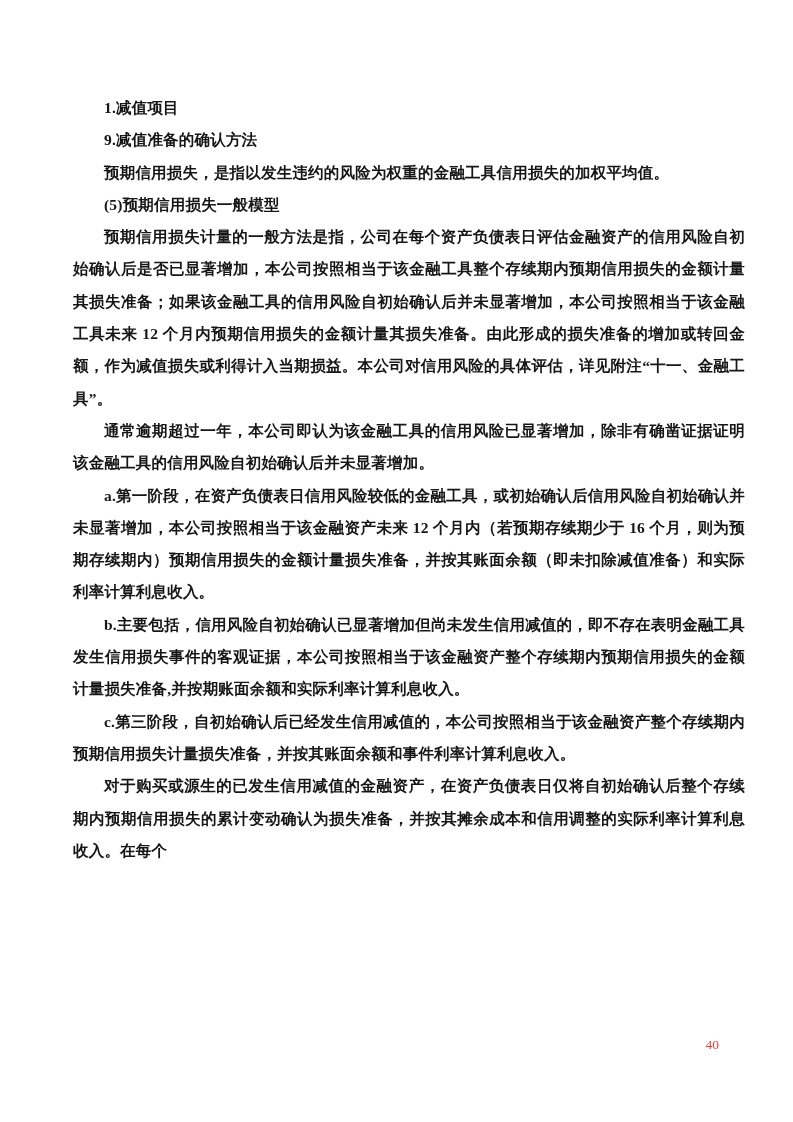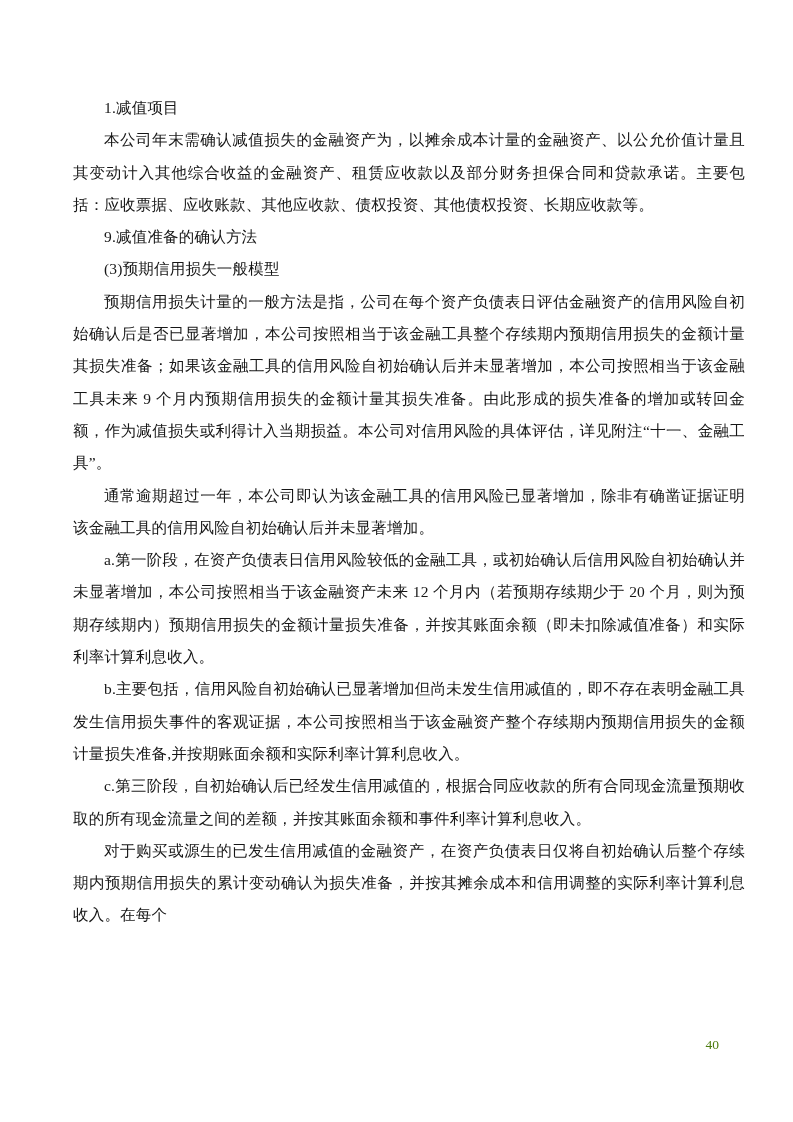--- a/index.html
+++ b/index.html
@@ -29,40 +29,41 @@
     width: 672px;
     font-size: 15.5px;
     line-height: 32.3px;
     text-align: justify;
     letter-spacing: 0.2px;
   }
   .content p {
     margin: 0;
     padding: 0;
     text-indent: 2em;
+    font-weight: bold;
   }
   .page-footer {
     position: absolute;
     top: 1037px;
     right: 74px;
     font-size: 13.5px;
     line-height: 16px;
-    color: #4d7c0f;
+    color: #ef4444;
   }
 </style>
 </head>
 <body>
 
 <div class="page">
   <div class="content">
     <p>1.减值项目</p>
-    <p>本公司年末需确认减值损失的金融资产为，以摊余成本计量的金融资产、以公允价值计量且其变动计入其他综合收益的金融资产、租赁应收款以及部分财务担保合同和贷款承诺。主要包括：应收票据、应收账款、其他应收款、债权投资、其他债权投资、长期应收款等。</p>
     <p>9.减值准备的确认方法</p>
-    <p>(3)预期信用损失一般模型</p>
-    <p>预期信用损失计量的一般方法是指，公司在每个资产负债表日评估金融资产的信用风险自初始确认后是否已显著增加，本公司按照相当于该金融工具整个存续期内预期信用损失的金额计量其损失准备；如果该金融工具的信用风险自初始确认后并未显著增加，本公司按照相当于该金融工具未来 9 个月内预期信用损失的金额计量其损失准备。由此形成的损失准备的增加或转回金额，作为减值损失或利得计入当期损益。本公司对信用风险的具体评估，详见附注“十一、金融工具”。</p>
+    <p>预期信用损失，是指以发生违约的风险为权重的金融工具信用损失的加权平均值。</p>
+    <p>(5)预期信用损失一般模型</p>
+    <p>预期信用损失计量的一般方法是指，公司在每个资产负债表日评估金融资产的信用风险自初始确认后是否已显著增加，本公司按照相当于该金融工具整个存续期内预期信用损失的金额计量其损失准备；如果该金融工具的信用风险自初始确认后并未显著增加，本公司按照相当于该金融工具未来 12 个月内预期信用损失的金额计量其损失准备。由此形成的损失准备的增加或转回金额，作为减值损失或利得计入当期损益。本公司对信用风险的具体评估，详见附注“十一、金融工具”。</p>
     <p>通常逾期超过一年，本公司即认为该金融工具的信用风险已显著增加，除非有确凿证据证明该金融工具的信用风险自初始确认后并未显著增加。</p>
-    <p>a.第一阶段，在资产负债表日信用风险较低的金融工具，或初始确认后信用风险自初始确认并未显著增加，本公司按照相当于该金融资产未来 12 个月内（若预期存续期少于 20 个月，则为预期存续期内）预期信用损失的金额计量损失准备，并按其账面余额（即未扣除减值准备）和实际利率计算利息收入。</p>
+    <p>a.第一阶段，在资产负债表日信用风险较低的金融工具，或初始确认后信用风险自初始确认并未显著增加，本公司按照相当于该金融资产未来 12 个月内（若预期存续期少于 16 个月，则为预期存续期内）预期信用损失的金额计量损失准备，并按其账面余额（即未扣除减值准备）和实际利率计算利息收入。</p>
     <p>b.主要包括，信用风险自初始确认已显著增加但尚未发生信用减值的，即不存在表明金融工具发生信用损失事件的客观证据，本公司按照相当于该金融资产整个存续期内预期信用损失的金额计量损失准备,并按期账面余额和实际利率计算利息收入。</p>
-    <p>c.第三阶段，自初始确认后已经发生信用减值的，根据合同应收款的所有合同现金流量预期收取的所有现金流量之间的差额，并按其账面余额和事件利率计算利息收入。</p>
+    <p>c.第三阶段，自初始确认后已经发生信用减值的，本公司按照相当于该金融资产整个存续期内预期信用损失计量损失准备，并按其账面余额和事件利率计算利息收入。</p>
     <p>对于购买或源生的已发生信用减值的金融资产，在资产负债表日仅将自初始确认后整个存续期内预期信用损失的累计变动确认为损失准备，并按其摊余成本和信用调整的实际利率计算利息收入。在每个</p>
   </div>
   <div class="page-footer">40</div>
 </div>
 
 </body></html>

